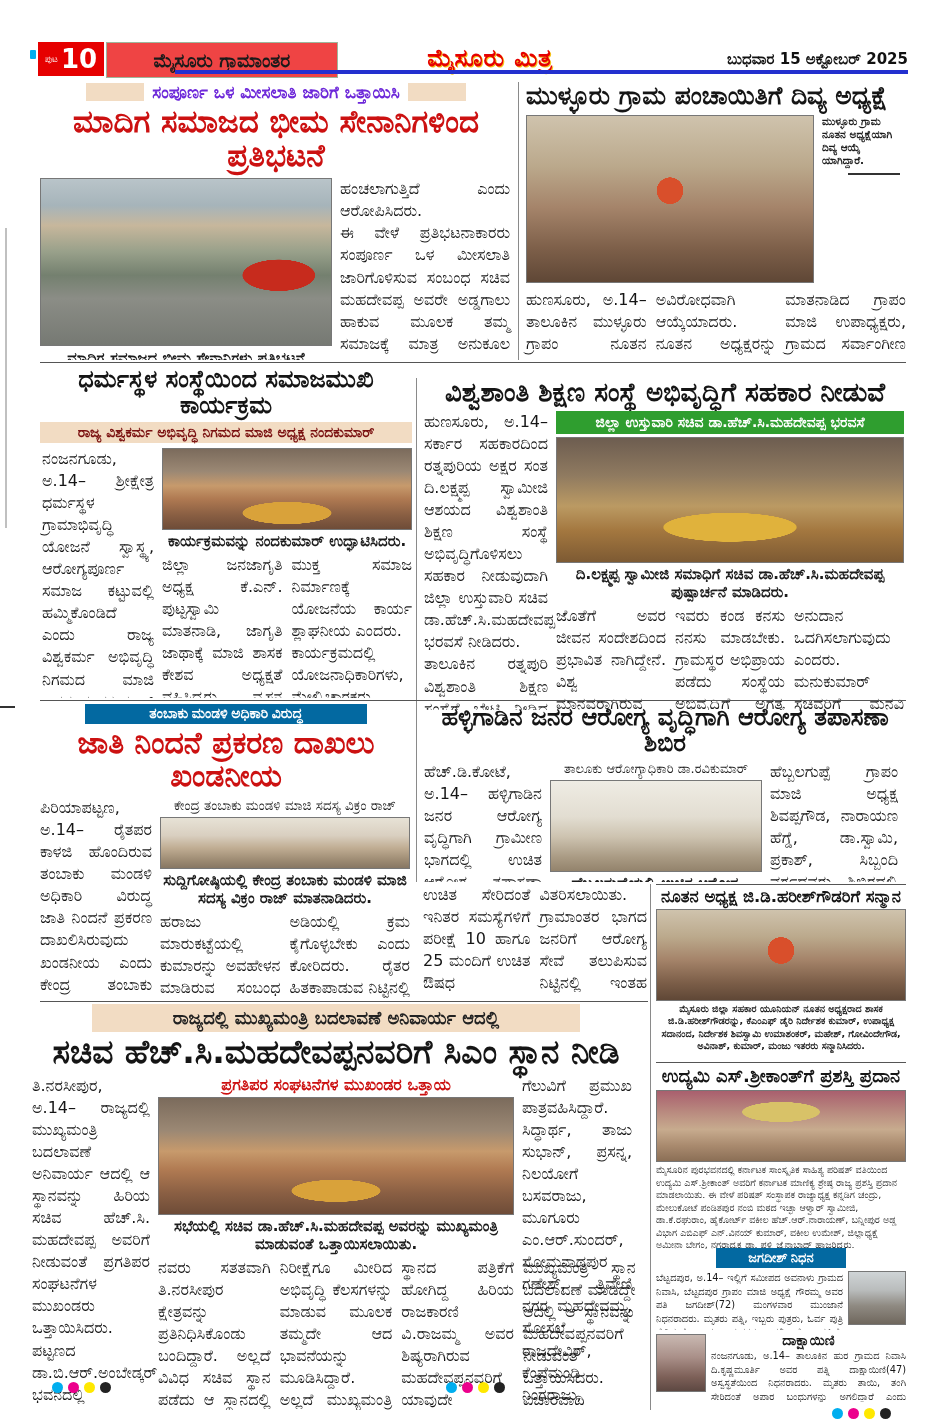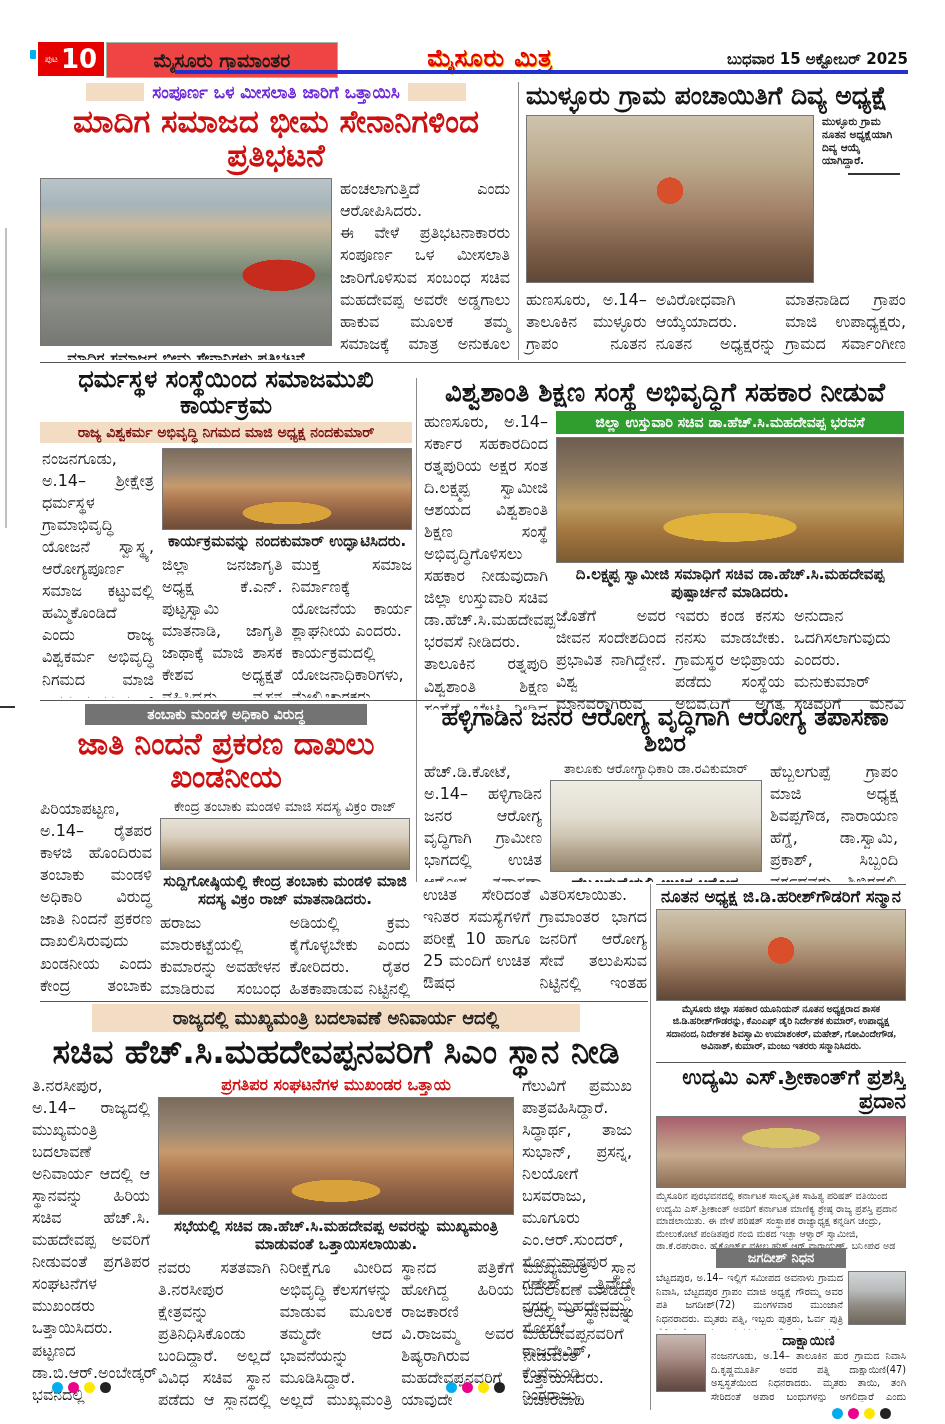--- a/index.html
+++ b/index.html
@@ -20,21 +20,21 @@
   
   .art{position:absolute;overflow:hidden;}
   .kicker{background:#f2dcc3;color:#222;font-weight:bold;text-align:center;}
   .kicker-row{display:flex;align-items:center;gap:8px;}
   .kblock{background:#f2dcc3;height:18px;flex:0 0 58px;}
   .ktext{font-size:17px;font-weight:bold;color:#6d28d9;white-space:nowrap;}
   .hl-red{color:#cc1111;font-weight:bold;}
   .hl-blk{color:#151515;font-weight:bold;}
   .subbar-green{background:#2f9e2f;color:#fff;font-weight:bold;text-align:center;font-size:14px;padding:3px 0;}
   .subline{font-weight:normal;text-align:center;color:#222;}
-  .bar-black{background:#737373;color:#fff;font-weight:bold;text-align:center;font-size:14px;padding:2px 12px;}
+  .bar-black{background:#0369a1;color:#fff;font-weight:bold;text-align:center;font-size:14px;padding:2px 12px;font-family:Liberation Serif, serif;}
   .body{font-size:16px;line-height:1.38;text-align:justify;white-space:pre-line;color:#161616;}
   .cols2{column-count:2;column-gap:9px;}
   .cols3{column-count:3;column-gap:9px;}
   .cap{font-size:15px;font-weight:bold;text-align:center;color:#1c1c1c;}
   .cap-l{font-size:10.5px;font-weight:bold;text-align:left;color:#1c1c1c;}
   .ph{border:1px solid #777;box-sizing:border-box;}
   .ph-protest{background:radial-gradient(ellipse 60px 26px at 82% 58%,#c72b1d 0 60%,rgba(0,0,0,0) 61%),
      linear-gradient(180deg,#b9c4c9 0%,#a6b4ba 16%,#c7b79c 28%,#98a08a 44%,#74806f 58%,#8b8d86 72%,#767973 100%);}
   .ph-group{background:radial-gradient(ellipse 80px 20px at 50% 80%,#d9a23a 0 55%,rgba(0,0,0,0) 56%),
      linear-gradient(180deg,#7b6b5c 0%,#9b8874 28%,#c79a6c 46%,#b07a52 62%,#8a5f43 82%,#6e4c38 100%);}
@@ -180,25 +180,25 @@
   </div>
   <div class="art" style="left:423px;top:884px;width:224px;height:114px;">
     <div class="body cols2" style="width:100%;height:114px;">ಉಚಿತ ಸೇರಿದಂತೆ ಇನಿತರ ಸಮಸ್ಯೆಗಳಿಗೆ ಪರೀಕ್ಷೆ 10 ಹಾಗೂ 25 ಮಂದಿಗೆ ಉಚಿತ ಔಷಧ ವಿತರಿಸಲಾಯಿತು. ಗ್ರಾಮಾಂತರ ಭಾಗದ ಜನರಿಗೆ ಆರೋಗ್ಯ ಸೇವೆ ತಲುಪಿಸುವ ನಿಟ್ಟಿನಲ್ಲಿ ಇಂತಹ ಶಿಬಿರಗಳು ನಿರಂತರವಾಗಿ ನಡೆಯಲಿವೆ ಎಂದು ತಿಳಿಸಿದರು. ಮಕ್ಕಳು, ವೃದ್ಧರು ಸೇರಿದಂತೆ ನೂರಾರು ಮಂದಿ ತಪಾಸಣೆ ಮಾಡಿಸಿಕೊಂಡು ಸೌಲಭ್ಯ ಪಡೆದರು.</div>
   </div>
 
   <div class="vline" style="left:650px;top:884px;height:526px;"></div>
 
   <div class="art" style="left:656px;top:884px;width:250px;height:176px;">
     <div class="hl-blk" style="font-size:16.5px;text-align:center;border-top:1px solid #555;padding-top:2px;">ನೂತನ ಅಧ್ಯಕ್ಷ ಜಿ.ಡಿ.ಹರೀಶ್‌ಗೌಡರಿಗೆ ಸನ್ಮಾನ</div>
     <div class="ph ph-garland" style="width:250px;height:92px;margin-top:3px;"></div>
-    <div class="cap" style="font-size:9.5px;margin-top:2px;line-height:1.3;font-family:Liberation Serif, serif;">ಮೈಸೂರು ಜಿಲ್ಲಾ ಸಹಕಾರ ಯೂನಿಯನ್ ನೂತನ ಅಧ್ಯಕ್ಷರಾದ ಶಾಸಕ ಜಿ.ಡಿ.ಹರೀಶ್‌ಗೌಡರನ್ನು, ಕೆಎಂಎಫ್ ಡೈರಿ ನಿರ್ದೇಶಕ ಕುಮಾರ್, ಉಪಾಧ್ಯಕ್ಷ ಸದಾನಂದ, ನಿರ್ದೇಶಕ ಶಿವಸ್ವಾಮಿ ಉಮಾಶಂಕರ್, ಮಹೇಶ್, ಗೋವಿಂದೇಗೌಡ, ಅವಿನಾಶ್, ಕುಮಾರ್, ಮಂಜು ಇತರರು ಸನ್ಮಾನಿಸಿದರು.</div>
+    <div class="cap" style="font-size:9.5px;margin-top:2px;line-height:1.3;">ಮೈಸೂರು ಜಿಲ್ಲಾ ಸಹಕಾರ ಯೂನಿಯನ್ ನೂತನ ಅಧ್ಯಕ್ಷರಾದ ಶಾಸಕ ಜಿ.ಡಿ.ಹರೀಶ್‌ಗೌಡರನ್ನು, ಕೆಎಂಎಫ್ ಡೈರಿ ನಿರ್ದೇಶಕ ಕುಮಾರ್, ಉಪಾಧ್ಯಕ್ಷ ಸದಾನಂದ, ನಿರ್ದೇಶಕ ಶಿವಸ್ವಾಮಿ ಉಮಾಶಂಕರ್, ಮಹೇಶ್, ಗೋವಿಂದೇಗೌಡ, ಅವಿನಾಶ್, ಕುಮಾರ್, ಮಂಜು ಇತರರು ಸನ್ಮಾನಿಸಿದರು.</div>
   </div>
 
   <div class="art" style="left:656px;top:1062px;width:250px;height:184px;border-top:1px solid #555;padding-top:2px;">
-    <div class="hl-blk" style="font-size:21px;text-align:right;">ಉದ್ಯಮಿ ಎಸ್.ಶ್ರೀಕಾಂತ್‌ಗೆ ಪ್ರಶಸ್ತಿ ಪ್ರದಾನ</div>
+    <div class="hl-blk" style="font-size:18px;text-align:center;">ಉದ್ಯಮಿ ಎಸ್.ಶ್ರೀಕಾಂತ್‌ಗೆ ಪ್ರಶಸ್ತಿ ಪ್ರದಾನ</div>
     <div class="ph ph-stage" style="width:250px;height:72px;margin-top:3px;"></div>
     <div class="cap-l" style="font-size:9.5px;margin-top:2px;line-height:1.32;font-weight:normal;">ಮೈಸೂರಿನ ಪುರಭವನದಲ್ಲಿ ಕರ್ನಾಟಕ ಸಾಂಸ್ಕೃತಿಕ ಸಾಹಿತ್ಯ ಪರಿಷತ್ ವತಿಯಿಂದ ಉದ್ಯಮಿ ಎಸ್.ಶ್ರೀಕಾಂತ್ ಅವರಿಗೆ ಕರ್ನಾಟಕ ಮಾಣಿಕ್ಯ ಶ್ರೇಷ್ಠ ರಾಜ್ಯ ಪ್ರಶಸ್ತಿ ಪ್ರದಾನ ಮಾಡಲಾಯಿತು. ಈ ವೇಳೆ ಪರಿಷತ್ ಸಂಸ್ಥಾಪಕ ರಾಜ್ಯಾಧ್ಯಕ್ಷ ಕನ್ನಡಿಗ ಚಂದ್ರು, ಮೇಲುಕೋಟೆ ಪಂಡಿತಪುರ ನಂಬಿ ಮಠದ ಇಚ್ಛಾ ಆಳ್ವಾರ್ ಸ್ವಾಮೀಜಿ, ಡಾ.ಕೆ.ರಘುರಾಂ, ಹೈಕೋರ್ಟ್ ವಕೀಲ ಹೆಚ್.ಆರ್.ನಾರಾಯಣ್, ಬನ್ನೀಪುರ ಅಡ್ಡ ವಿಭಾಗ ಎಬಿಎಫ್ ಎನ್.ವಿನಯ್ ಕುಮಾರ್, ವಕೀಲ ಉಮೇಶ್, ಜಿಲ್ಲಾಧ್ಯಕ್ಷೆ ಅಮೀನಾ ಬೇಗಂ, ನಗರಾಧ್ಯಕ್ಷ ಡಾ. ಪಳ್ನಿ ಜೈನಾಬಾದ್ ಹಾಜರಿದ್ದರು.</div>
   </div>
 
   <div class="hline" style="left:40px;top:1001px;width:608px;"></div>
 
   <div class="art" style="left:32px;top:1004px;width:608px;height:406px;">
     <div class="kicker" style="font-size:18px;margin:0 60px;padding:3px 0;">ರಾಜ್ಯದಲ್ಲಿ ಮುಖ್ಯಮಂತ್ರಿ ಬದಲಾವಣೆ ಅನಿವಾರ್ಯ ಆದಲ್ಲಿ</div>
     <div class="hl-blk" style="font-size:33px;text-align:center;line-height:1.08;margin-top:2px;">ಸಚಿವ ಹೆಚ್.ಸಿ.ಮಹದೇವಪ್ಪನವರಿಗೆ ಸಿಎಂ ಸ್ಥಾನ ನೀಡಿ</div>
     <div style="display:flex;gap:8px;margin-top:5px;">

